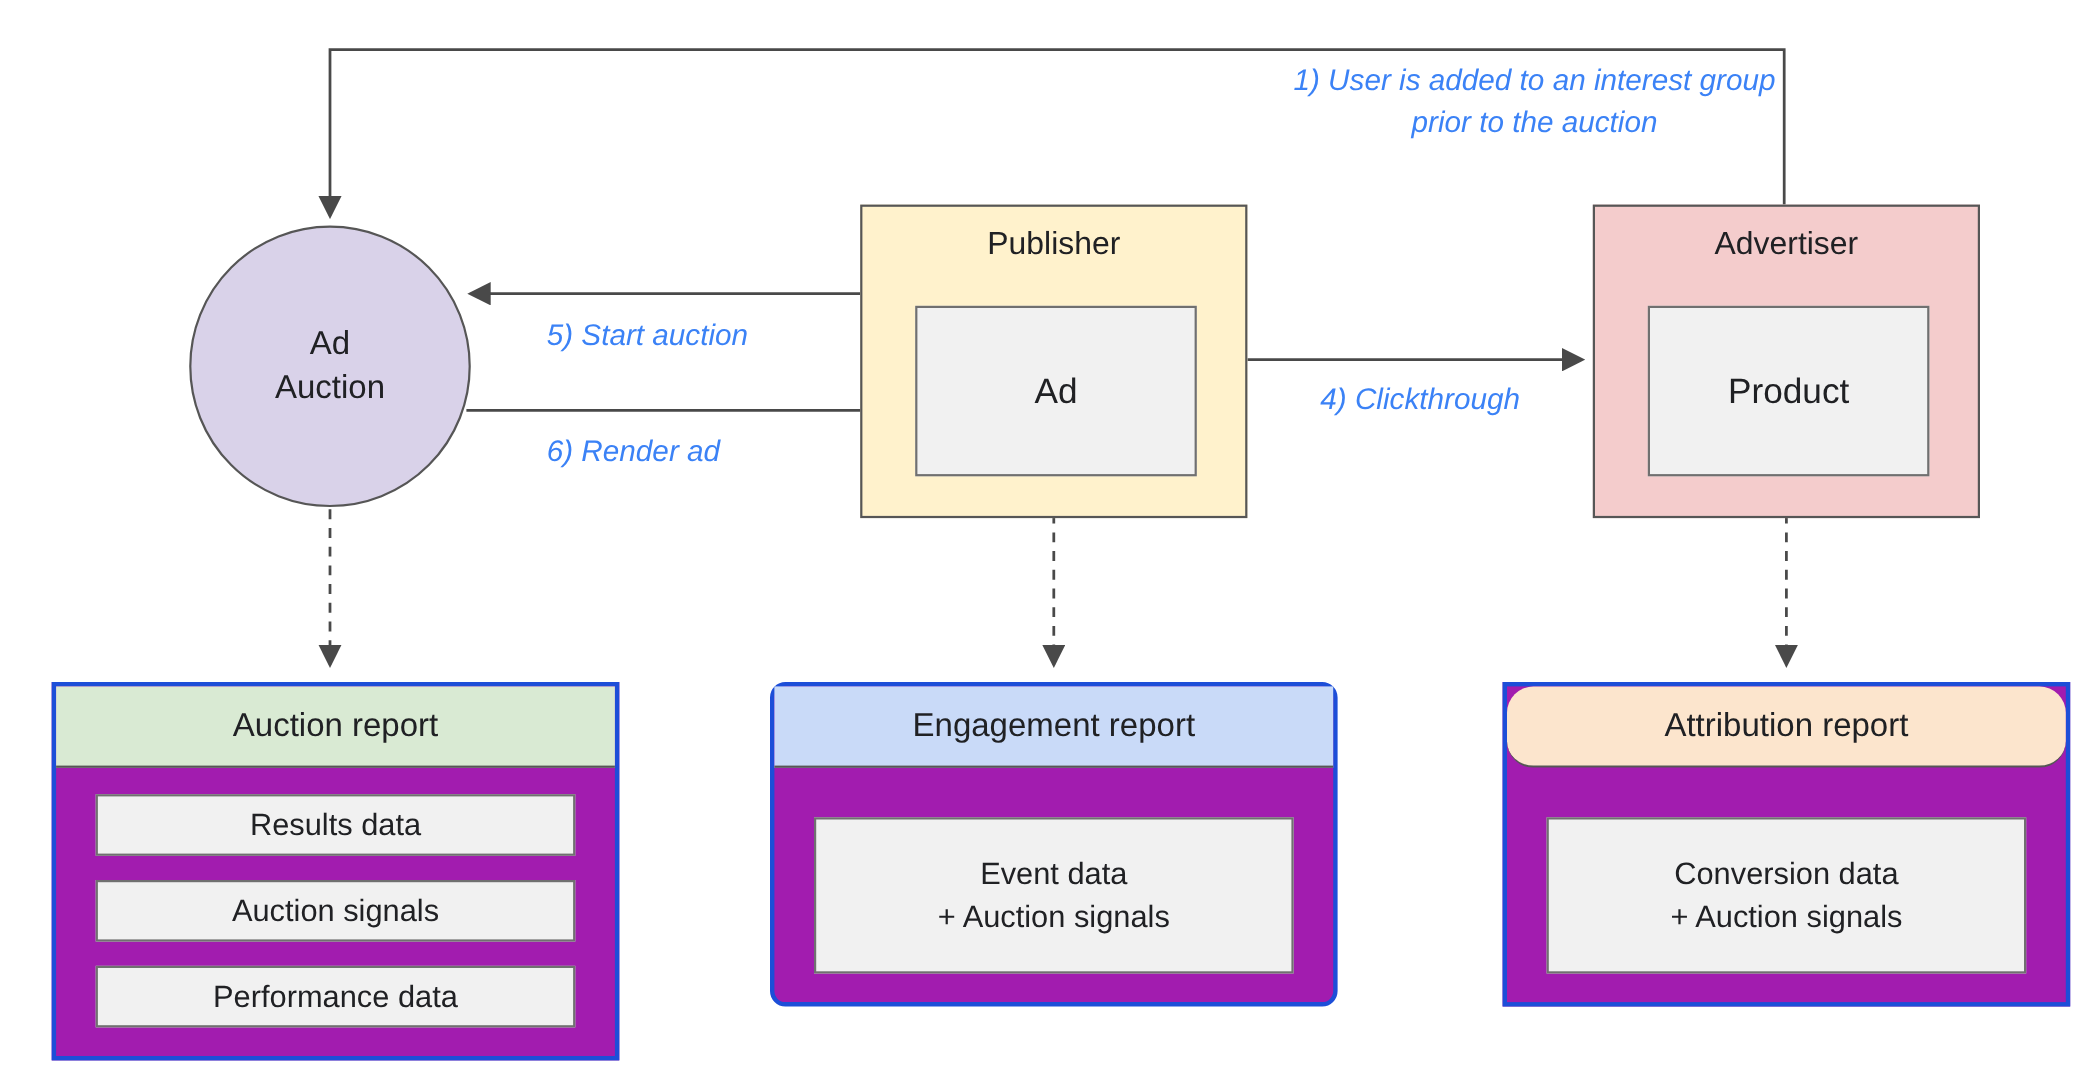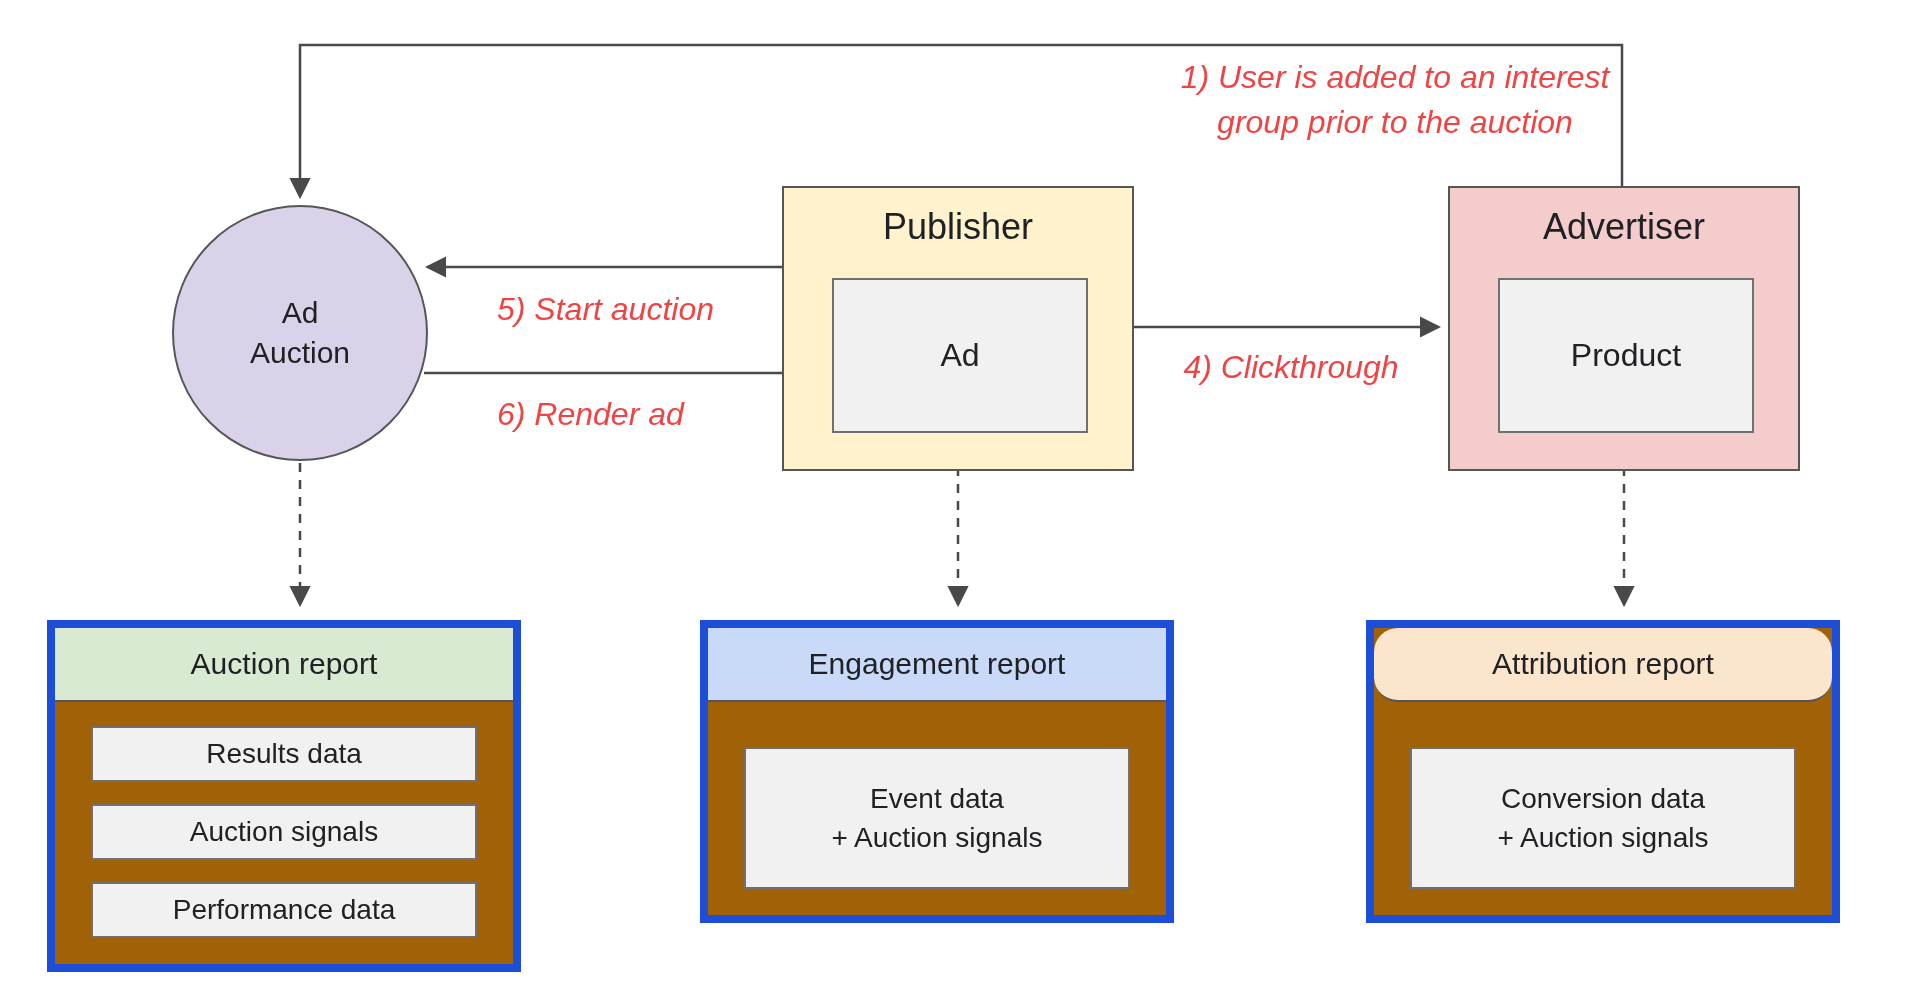--- a/index.html
+++ b/index.html
@@ -39,55 +39,55 @@
   .party-box {
     position:absolute;
     top:186px;
     width:352px; height:285px;
     border:2.5px solid #565656;
   }
   .party-box .party-title {
     position:absolute;
     top:18px; left:0; right:0;
     text-align:center;
-    font-size:36px;
+    font-size:29px;
   }
   .inner-box {
     position:absolute;
     left:48px; top:90px;
     width:256px; height:155px;
     background:#f1f1f1;
     border:2px solid #707070;
     display:flex;
     align-items:center;
     justify-content:center;
     font-size:32px;
   }
   .publisher-box { left:782px; background:#fff2cc; }
   .advertiser-box { left:1448px; background:#f4cccc; }
   
   .arrow-label {
     position:absolute;
     font-style:italic;
-    font-size:32px;
+    font-size:27px;
     line-height:1.4;
-    color:#ef4444;
+    color:#3b82f6;
     white-space:nowrap;
   }
   .arrow-label.wrap {
     white-space:normal;
     text-align:center;
   }
   
   .report {
     position:absolute;
     top:620px;
-    width:474px;
-    background:#a16207;
-    border:8px solid #1d4ed8;
+    width:516px;
+    background:#a21caf;
+    border:4px solid #1d4ed8;
   }
   .report-header {
     height:74px;
     display:flex;
     align-items:center;
     justify-content:center;
     font-size:30px;
     border-bottom:2px solid #565656;
   }
   .report-body {
@@ -104,21 +104,21 @@
     flex-direction:column;
     align-items:center;
     justify-content:center;
     font-size:28px;
     line-height:1.4;
     text-align:center;
   }
   .report-item.tall { height:142px;margin-top:21px; }
   .auction-report { left:47px; }
   .auction-report .report-header { background:#d9ead3; }
-  .engagement-report { left:700px; }
+  .engagement-report { left:700px;border-radius:14px; }
   .engagement-report .report-header { background:#c9daf8; }
   .attribution-report { left:1366px; }
   .attribution-report .report-header { background:#fce5cd;border-radius:24px; }
 </style>
 </head>
 <body>
 
 <div class="canvas">
 
   <svg class="arrows-layer" viewBox="0 0 1908 988" xmlns="http://www.w3.org/2000/svg">

